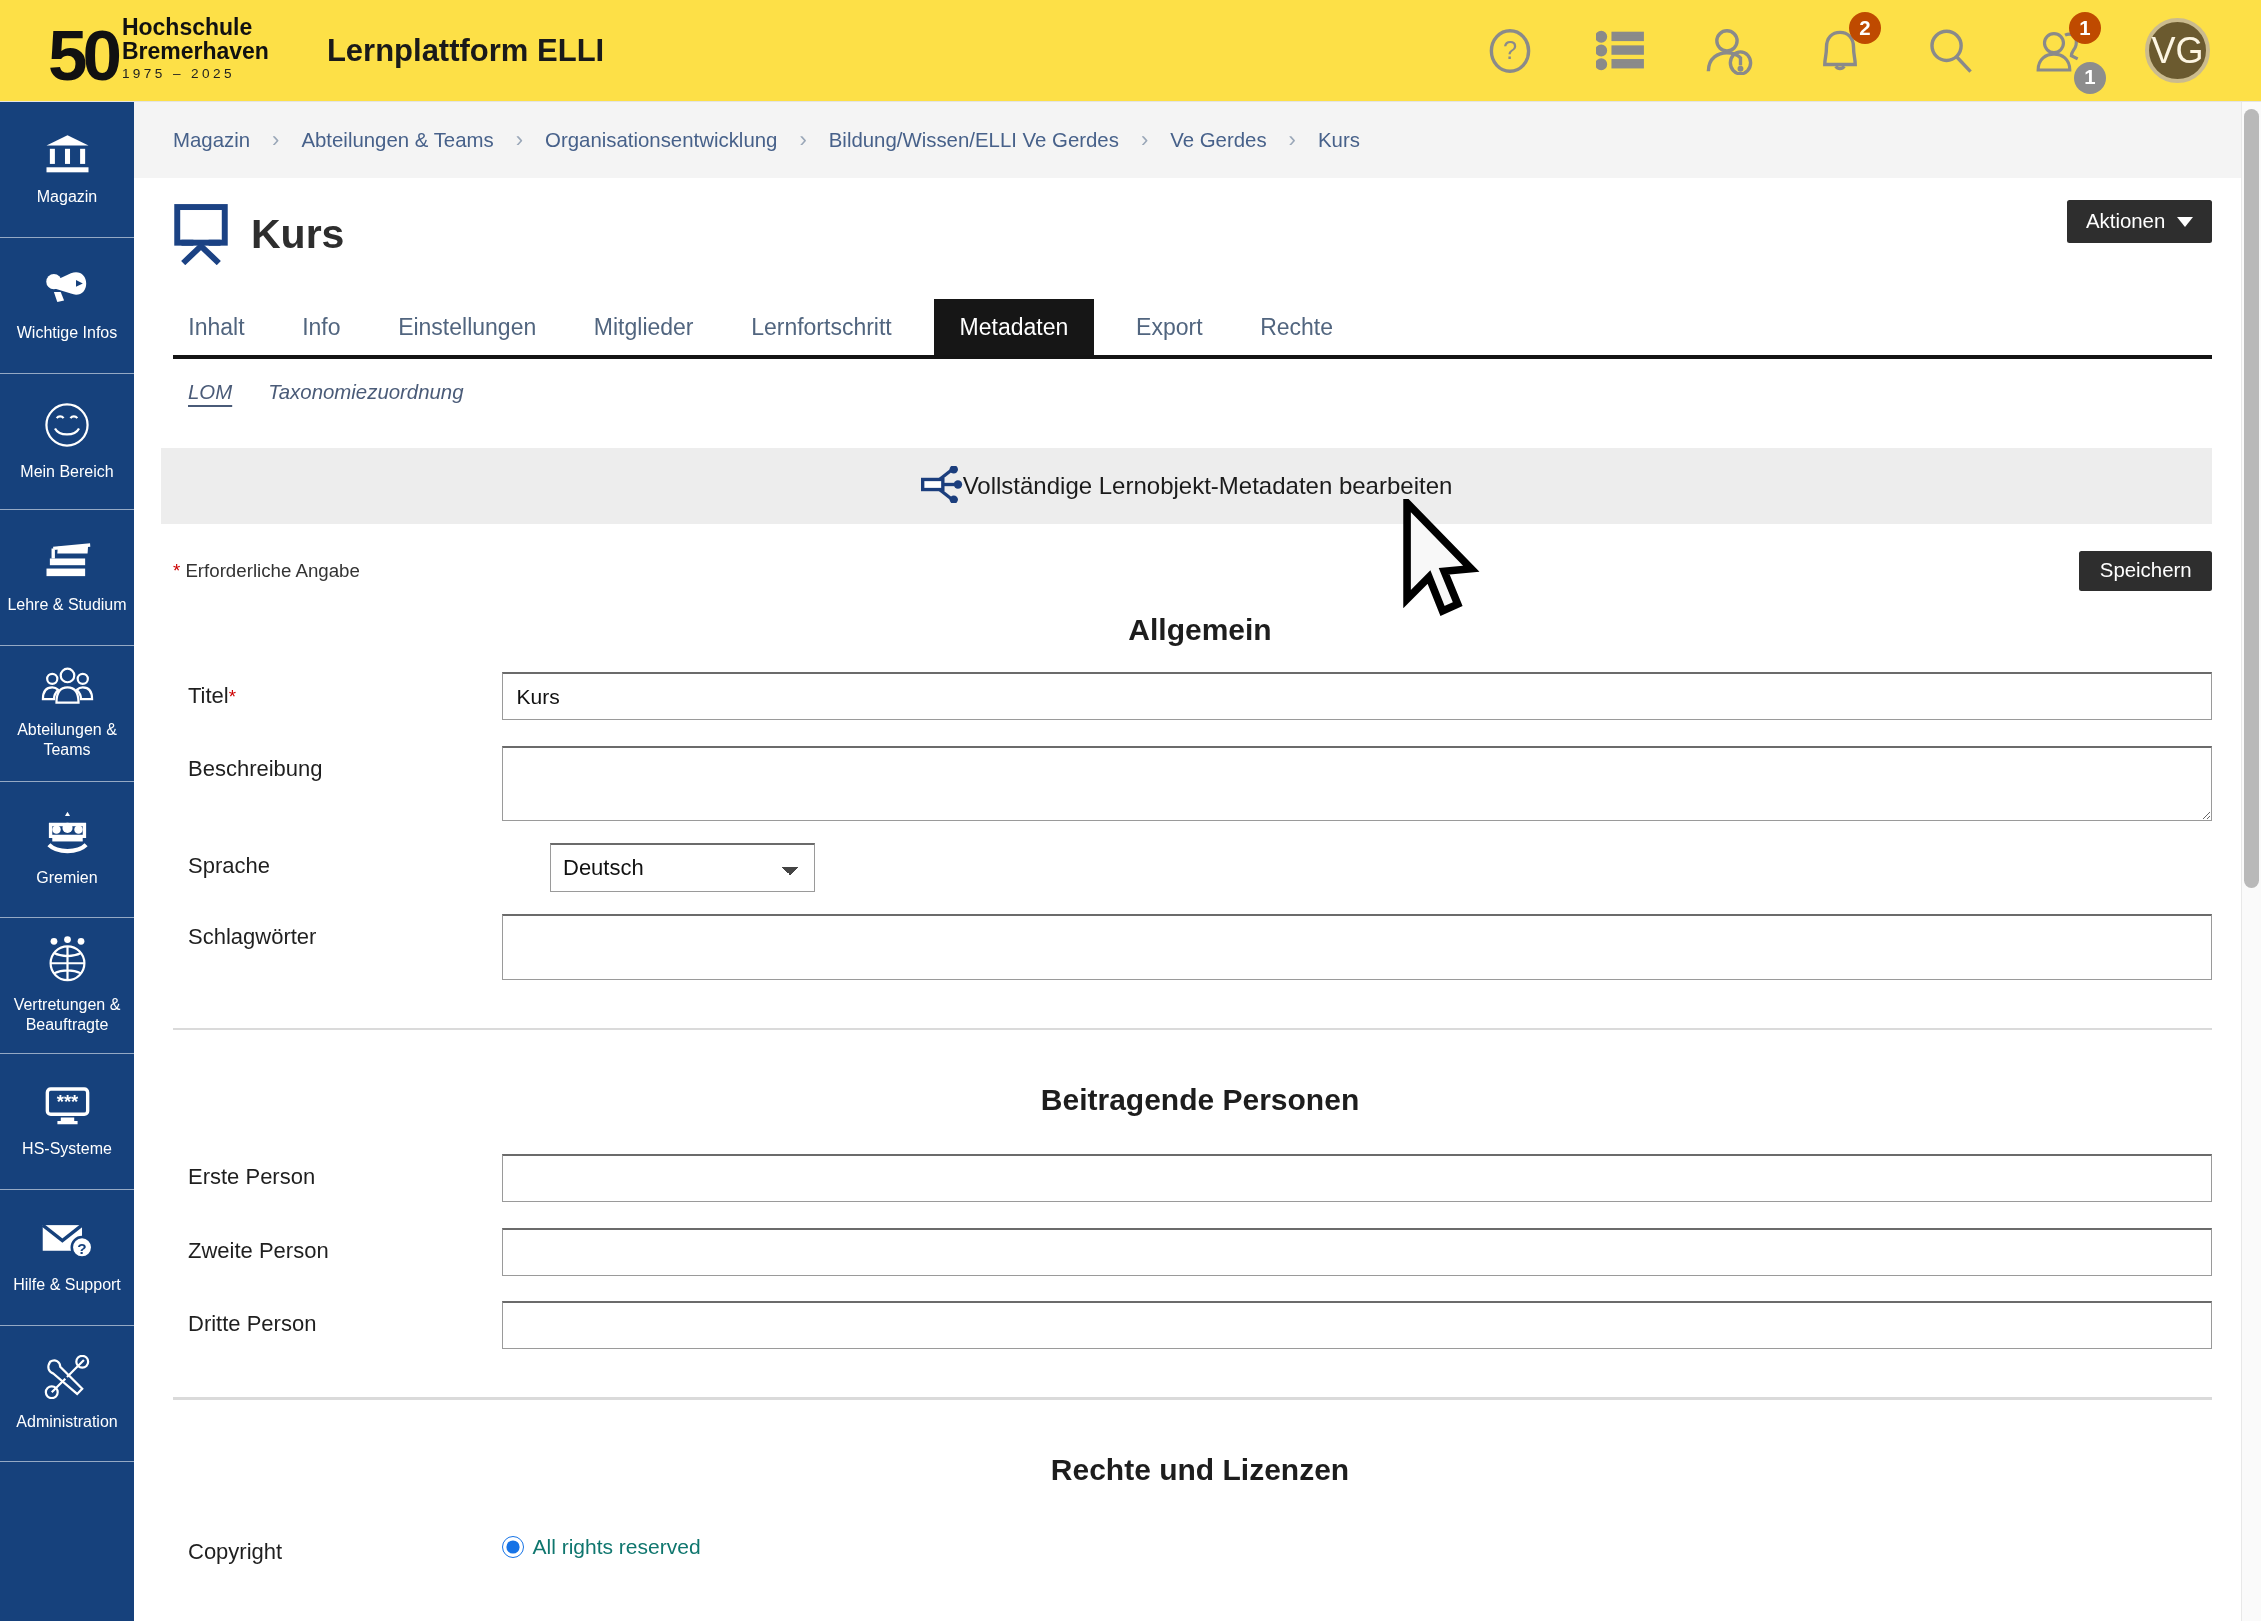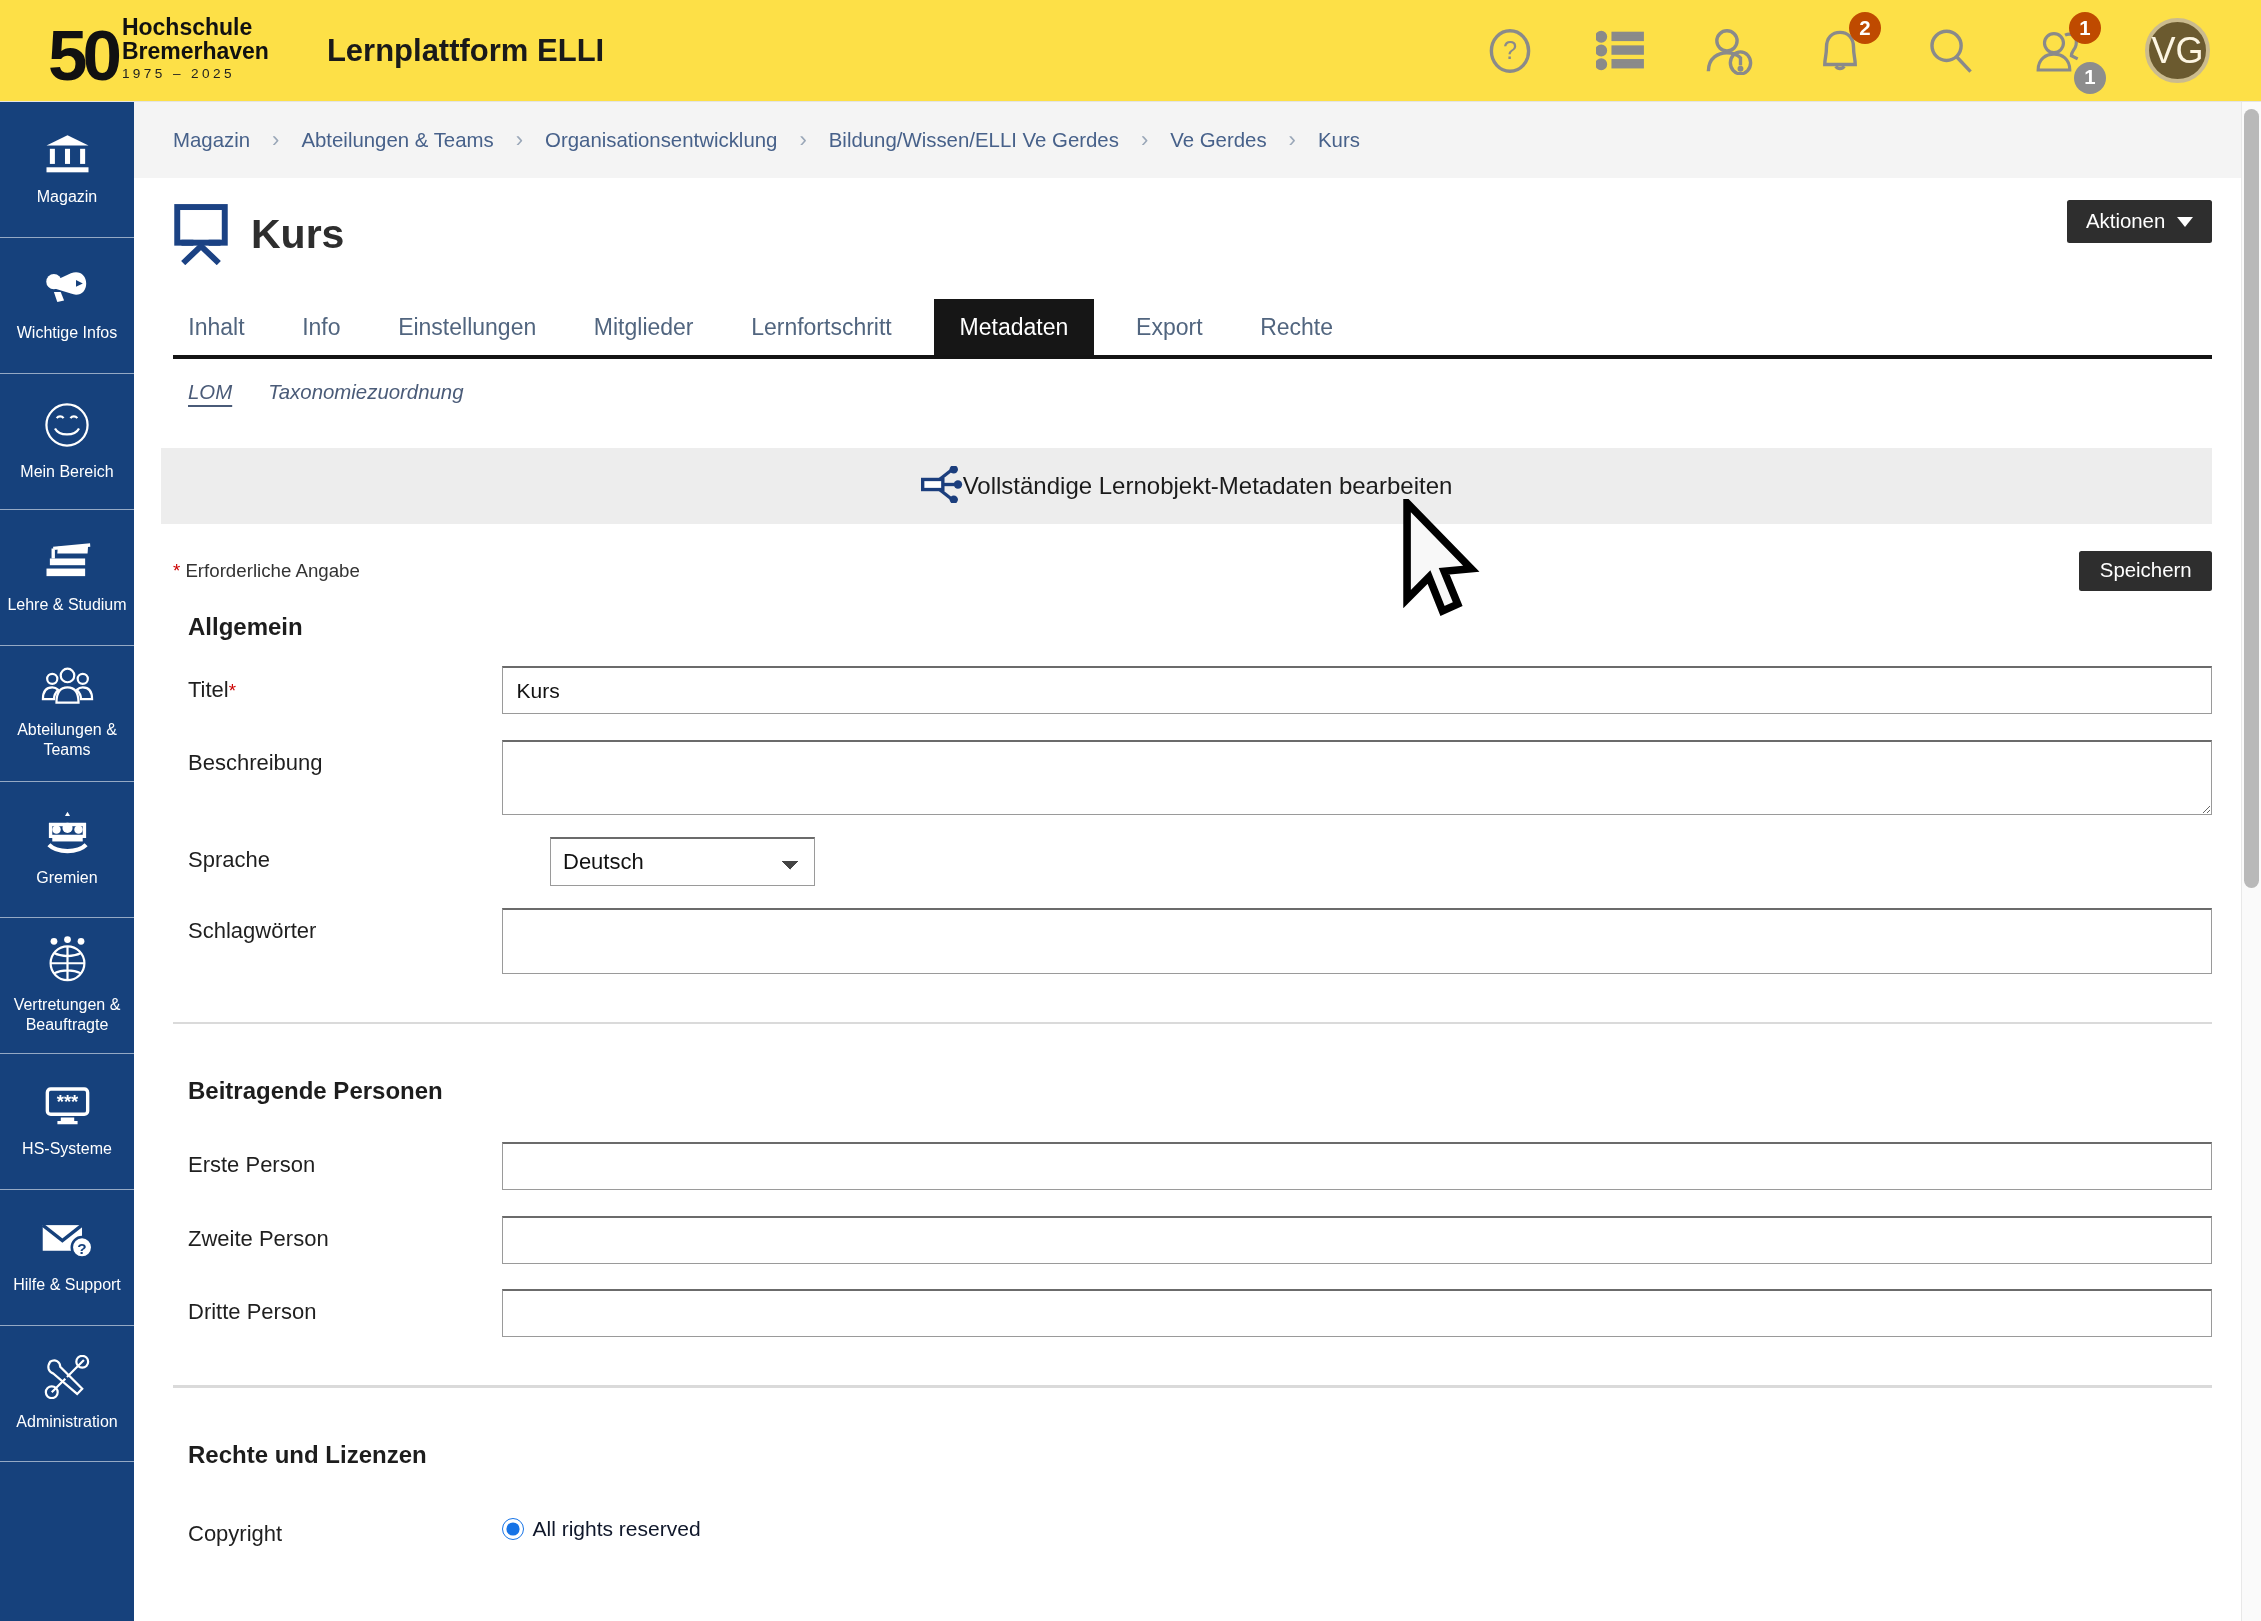--- a/index.html
+++ b/index.html
@@ -61,39 +61,39 @@
 
   
   .banner { margin-top:44px; height:76px; background:#ededed; display:flex; align-items:center;
             justify-content:center; gap:0; cursor:pointer; }
   .banner-label { font-size:24px; color:#1b1b1b; }
 
   
   .form-meta { display:flex; justify-content:space-between; align-items:center; margin-top:27px; padding-left:12px; }
   .req-note { font-size:18.7px; color:#333; }
   .req-star { color:#cc0000; font-size:18.7px; margin-right:5.1px; }
-  .section-title { font-size:24px; font-weight:bold; color:#1d1d1d; margin:22px 0 0 27px; }
+  .section-title { font-size:30px; font-weight:bold; color:#1d1d1d; margin:22px 0 0 27px;text-align:center; }
   .frow { display:flex; align-items:flex-start; margin-top:25.5px; padding-left:27px; }
   .flabel { width:314px; flex-shrink:0; font-size:22px; color:#1f1f1f; padding-top:10.2px; }
   .ffield { flex:1; }
   .tinput { width:100%; height:48px; border:1.7px solid #9a9a9a; border-top:2.5px solid #6b6b6b;
             font-size:21px; padding:0 13.6px; font-family:"Liberation Sans",sans-serif; color:#111; background:#fff; }
   textarea.tinput { height:75px; resize:vertical; padding-top:8.5px; }
   .tall { height:66px; }
   .tselect { width:265px; height:49px; border:1.7px solid #9a9a9a; border-top:2.5px solid #6b6b6b;
              font-size:22px; padding:0 12px; background:#fff; font-family:"Liberation Sans",sans-serif;
              appearance:none; -webkit-appearance:none; color:#111;
              background-image:linear-gradient(45deg,transparent 50%,#444 50%),linear-gradient(135deg,#444 50%,transparent 50%);
              background-position:calc(100% - 24px) 22px, calc(100% - 15.3px) 22px;
              background-size:8.5px 8.5px,8.5px 8.5px; background-repeat:no-repeat; }
   .divider { height:2.5px; background:#dadada; margin:48px 0 0 12px; }
   .gap-lg { margin-top:53px; }
   .radio-row { display:flex; align-items:center; gap:8.5px; padding-top:6.8px; }
   .radio-row input { width:22px; height:22px; accent-color:#1673e6; }
-  .radio-label { font-size:21px; color:#0f172a; }
+  .radio-label { font-size:21px; color:#0f766e; }
 
   
   .scrollbar { position:absolute; right:0; top:102px; width:20.4px; height:1519px;
                background:#fafafa; border-left:0.8px solid #e8e8e8; }
   .scroll-thumb { position:absolute; left:2.5px; top:6.8px; width:15.3px; height:779px; background:#b9b9b9; border-radius:8.5px; }
 
   
   .cursor { position:absolute; left:1402px; top:499px; z-index:50; pointer-events:none; }
 </style>
 </head>

